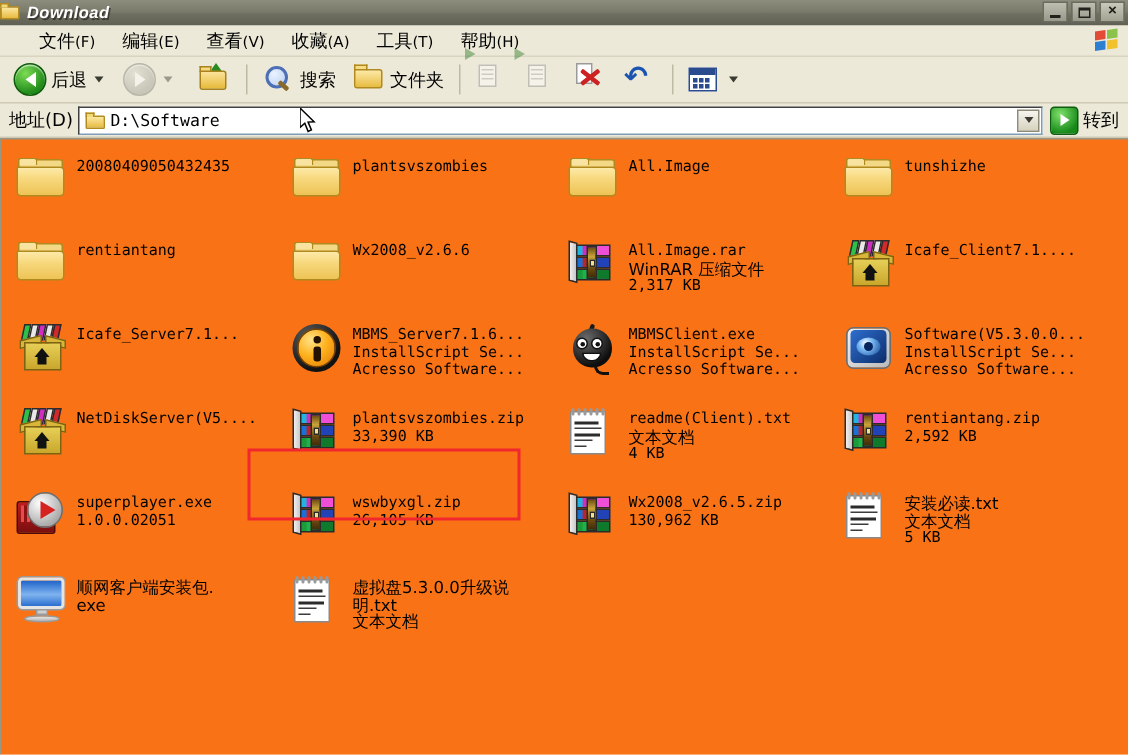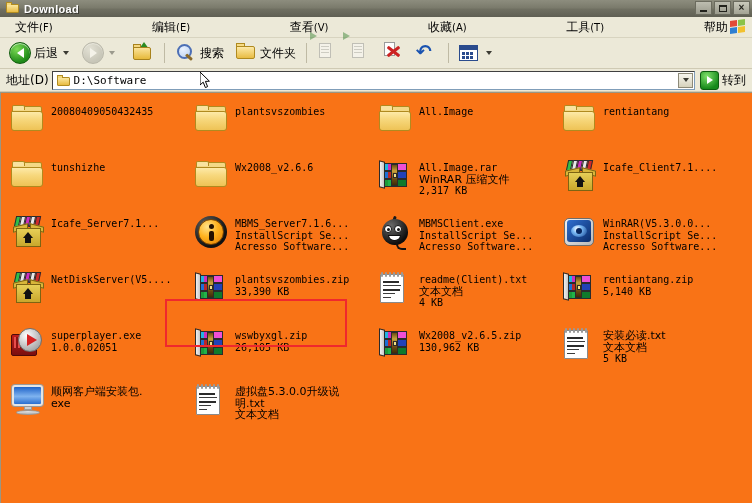--- a/index.html
+++ b/index.html
@@ -14,22 +14,23 @@
     display:flex;flex-direction:column;
     background:#ece9d8;
     box-sizing:border-box;
   }
 
   
   .titlebar{
     height:17px;flex:0 0 17px;
     background:linear-gradient(to bottom,#8d8d7e 0%,#7b7b6c 45%,#6f6f61 55%,#5f5f53 100%);
     display:flex;align-items:center;
-    padding-left:6px;
+    padding-left:0;
     position:relative;
+    font-style:italic;
   }
   .titlebar .tb-icon{
     width:14px;height:13px;margin-right:4px;flex:0 0 14px;
     position:relative;
   }
   .folder-sm{
     width:13px;height:11px;position:relative;display:inline-block;
   }
   .folder-sm:before{
     content:"";position:absolute;left:0;top:2px;width:13px;height:9px;
@@ -60,21 +61,21 @@
   .glyph-min{display:block;width:7px;height:2px;background:#22221c;margin-top:5px;}
   .glyph-max{display:block;width:8px;height:7px;border:1px solid #22221c;border-top-width:2px;box-sizing:border-box;}
   .glyph-close{font-size:10px;font-weight:bold;}
 
   
   .menubar{
     height:20px;flex:0 0 20px;
     background:#ece9d8;
     border-bottom:1px solid #d8d4c0;
     display:flex;align-items:center;
-    padding-left:6px;position:relative;justify-content:space-between;
+    padding-left:17px;position:relative;
   }
   .menubar .mi{
     padding:2px 9px;color:#000;font-size:12px;white-space:nowrap;
     font-family:"DejaVu Sans","Liberation Sans",sans-serif;
   }
   .menubar .mi .acc{font-size:10px;}
   .win-flag{
     position:absolute;right:5px;top:1px;width:19px;height:17px;
     background:#ece9d8;
     display:flex;align-items:center;justify-content:center;
@@ -556,27 +557,27 @@
         </div>
         <div class="item">
           <span class="icon-box"><span class="i-folder"><span class="back"></span><span class="tab"></span><span class="front"></span></span></span>
           <span class="labels">
             <div class="lbl ">All.Image</div>
           </span>
         </div>
         <div class="item">
           <span class="icon-box"><span class="i-folder"><span class="back"></span><span class="tab"></span><span class="front"></span></span></span>
           <span class="labels">
+            <div class="lbl ">tunshizhe</div>
+          </span>
+        </div>
+        <div class="item">
+          <span class="icon-box"><span class="i-folder"><span class="back"></span><span class="tab"></span><span class="front"></span></span></span>
+          <span class="labels">
             <div class="lbl ">rentiantang</div>
-          </span>
-        </div>
-        <div class="item">
-          <span class="icon-box"><span class="i-folder"><span class="back"></span><span class="tab"></span><span class="front"></span></span></span>
-          <span class="labels">
-            <div class="lbl ">tunshizhe</div>
           </span>
         </div>
         <div class="item">
           <span class="icon-box"><span class="i-folder"><span class="back"></span><span class="tab"></span><span class="front"></span></span></span>
           <span class="labels">
             <div class="lbl ">Wx2008_v2.6.6</div>
           </span>
         </div>
         <div class="item">
           <span class="icon-box"><span class="i-rar"><span class="bk b1"></span><span class="bk b2"></span><span class="bk b3"></span><span class="sp"></span><span class="clamp"></span></span></span>
@@ -622,21 +623,21 @@
           <span class="icon-box"><span class="i-blob"><span class="stem"></span><span class="body"></span><span class="eye l"></span><span class="eye r"></span><span class="mouth"></span><span class="tail"></span></span></span>
           <span class="labels">
             <div class="lbl ">MBMSClient.exe</div>
             <div class="lbl sub">InstallScript Se...</div>
             <div class="lbl sub">Acresso Software...</div>
           </span>
         </div>
         <div class="item">
           <span class="icon-box"><span class="i-disk"><span class="plate"></span><span class="sq"></span><span class="oval"></span><span class="pup"></span></span></span>
           <span class="labels">
-            <div class="lbl ">WinRAR(V5.3.0.0...</div>
+            <div class="lbl ">Software(V5.3.0.0...</div>
             <div class="lbl sub">InstallScript Se...</div>
             <div class="lbl sub">Acresso Software...</div>
           </span>
         </div>
         <div class="item">
           <span class="icon-box"><span class="i-pkg"><span class="bks">
                 <i></i>
                 <i></i>
                 <i></i>
                 <i></i>
@@ -665,21 +666,21 @@
           <span class="labels">
             <div class="lbl ">readme(Client).txt</div>
             <div class="lbl cn sub">文本文档</div>
             <div class="lbl sub">4 KB</div>
           </span>
         </div>
         <div class="item">
           <span class="icon-box"><span class="i-rar"><span class="bk b1"></span><span class="bk b2"></span><span class="bk b3"></span><span class="sp"></span><span class="clamp"></span></span></span>
           <span class="labels">
             <div class="lbl ">rentiantang.zip</div>
-            <div class="lbl sub">5,140 KB</div>
+            <div class="lbl sub">2,592 KB</div>
           </span>
         </div>
         <div class="item">
           <span class="icon-box"><span class="i-play"><span class="base"></span><span class="cd">
                 <span class="tri"></span>
               </span></span></span>
           <span class="labels">
             <div class="lbl ">superplayer.exe</div>
             <div class="lbl sub">1.0.0.02051</div>
           </span>

